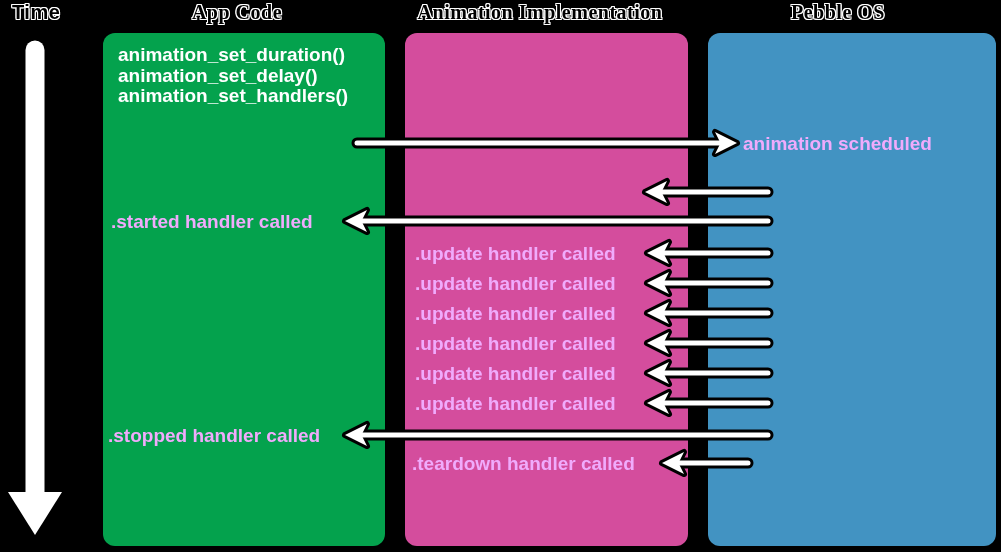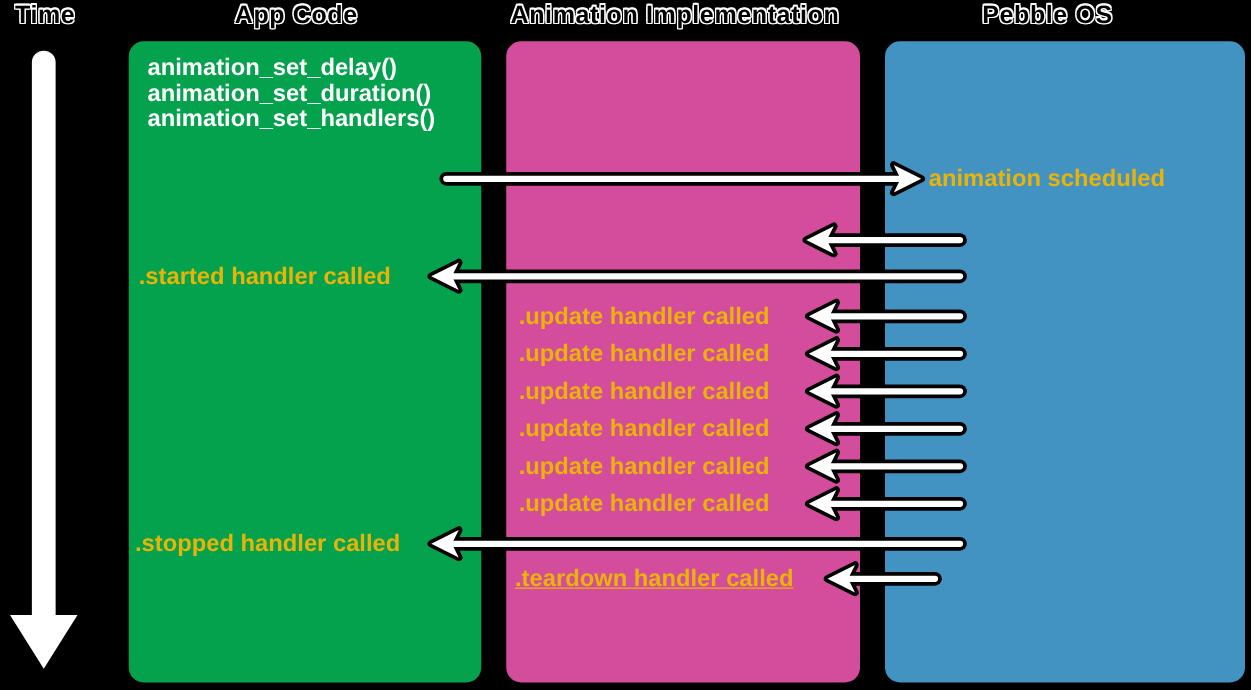--- a/index.html
+++ b/index.html
@@ -15,33 +15,33 @@
     position:absolute;
     top:1px;
     font-size:20px;
     font-weight:bold;
     color:#000;
     letter-spacing:.5px;
     white-space:nowrap;
     text-shadow:-1px -1px 0 #fff,1px -1px 0 #fff,-1px 1px 0 #fff,1px 1px 0 #fff,
                  0 -1px 0 #fff,0 1px 0 #fff,-1px 0 0 #fff,1px 0 0 #fff;
   }
-  .hdr.centered{transform:translateX(-50%);}
+  .hdr.centered{transform:translateX(-50%);font-family:Liberation Serif, serif;}
   .box{
     position:absolute;
     top:33px;height:513px;
     border-radius:12px;
     box-sizing:border-box;
   }
   .box.green{left:103px;width:282px;}
   .box.pink{left:405px;width:283px;}
   .box.blue{left:708px;width:288px;}
   .lbl{
     position:absolute;
-    color:#eab308;
+    color:#f0abfc;
     font-size:19px;
     font-weight:bold;
     line-height:21px;
     white-space:nowrap;
   }
   .calls{
     position:absolute;
     left:118px;top:45px;
     color:#fff;
     font-size:19px;
@@ -63,35 +63,35 @@
   <div class="hdr" style="left:12px;">Time</div>
   <div class="hdr centered" style="left:237px;">App Code</div>
   <div class="hdr centered" style="left:540px;">Animation Implementation</div>
   <div class="hdr centered" style="left:838px;">Pebble OS</div>
 
   <div class="box green" style="background: rgb(4, 162, 77);"></div>
   <div class="box pink" style="background: rgb(212, 77, 157);"></div>
   <div class="box blue" style="background: rgb(66, 147, 194);"></div>
 
   <div class="calls">
+    <div>animation_set_duration()</div>
     <div>animation_set_delay()</div>
-    <div>animation_set_duration()</div>
     <div>animation_set_handlers()</div>
   </div>
 
   <div class="lbl" style="left:111px;top:210.5px;">.started handler called</div>
   <div class="lbl" style="left:108px;top:424.5px;text-align:right;">.stopped handler called</div>
 
   <div class="lbl" style="left:415px;top:242.5px;">.update handler called</div>
   <div class="lbl" style="left:415px;top:272.5px;">.update handler called</div>
   <div class="lbl" style="left:415px;top:302.5px;">.update handler called</div>
   <div class="lbl" style="left:415px;top:332.5px;">.update handler called</div>
   <div class="lbl" style="left:415px;top:362.5px;">.update handler called</div>
   <div class="lbl" style="left:415px;top:392.5px;">.update handler called</div>
-  <div class="lbl" style="left:412px;top:452.5px;text-decoration:underline;">.teardown handler called</div>
+  <div class="lbl" style="left:412px;top:452.5px;">.teardown handler called</div>
 
   <div class="lbl" style="left:743px;top:132.5px;">animation scheduled</div>
 
   <svg class="overlay" width="1001" height="552" id="arrow-svg">
       <g>
         <line x1="35" y1="50" x2="35" y2="492" stroke="#000000" stroke-width="27" stroke-linecap="round"></line>
         <path d="M 35 535 L 8 492 L 62 492 Z" fill="#FFFFFF" stroke="#000000" stroke-width="5" stroke-linejoin="round"></path>
         <line x1="35" y1="50" x2="35" y2="498" stroke="#FFFFFF" stroke-width="19" stroke-linecap="round"></line>
         <path d="M 35 535 L 8 492 L 62 492 Z" fill="#FFFFFF"></path>
       </g>

